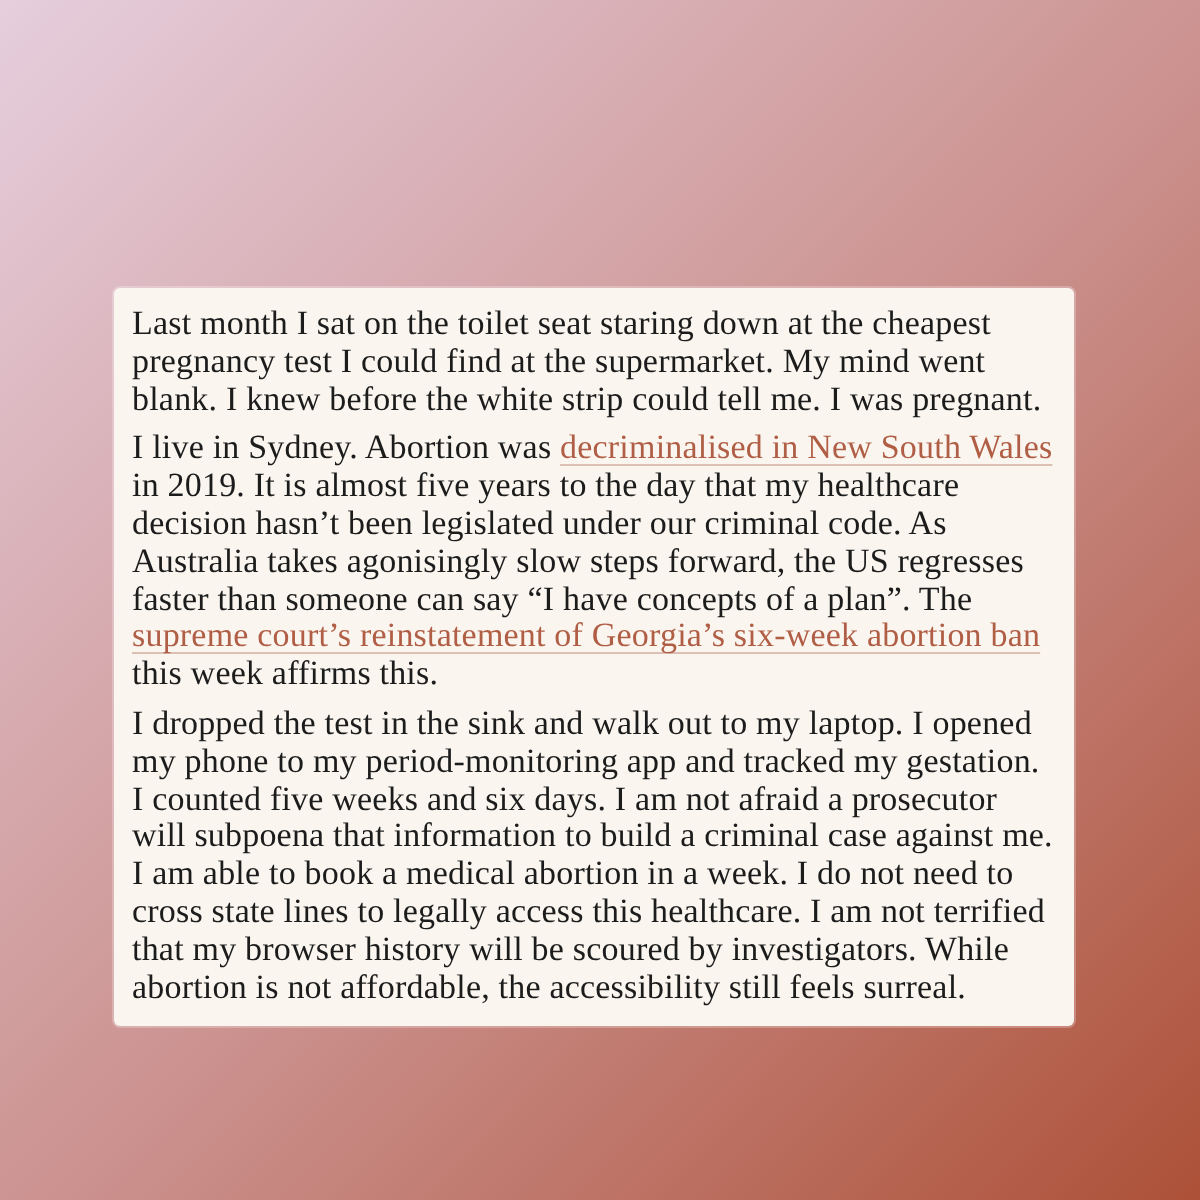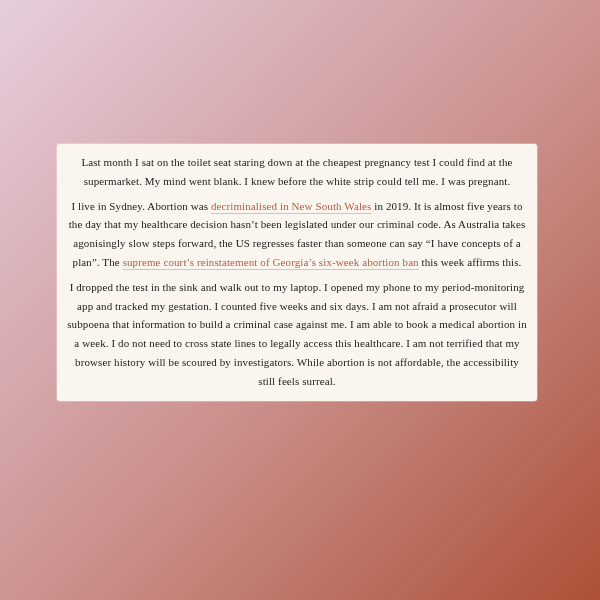--- a/index.html
+++ b/index.html
@@ -22,25 +22,24 @@
     top: 144px;
     width: 480px;
     box-sizing: border-box;
     padding: 9px 9px 10px 9px;
     background: var(--card-bg, #faf6ef);
     border-radius: 3px;
     box-shadow: 0 0 0 1px rgba(255,255,255,0.25);
   }
   .article-card p {
     margin: 0 0 6px 0;
-    font-size: 11px;
+    font-size: 17px;
     line-height: 18.8px;
     letter-spacing: 0.1px;
     color: var(--text-color, #1c1c1c);
-    text-align: center;
   }
   .article-card p:last-child {
     margin-bottom: 0;
   }
   .article-link {
     color: var(--link-color, #b05e45);
     text-decoration: underline;
     text-decoration-color: var(--link-underline, #dcc0b4);
     text-decoration-thickness: 1px;
     text-underline-offset: 2.5px;

